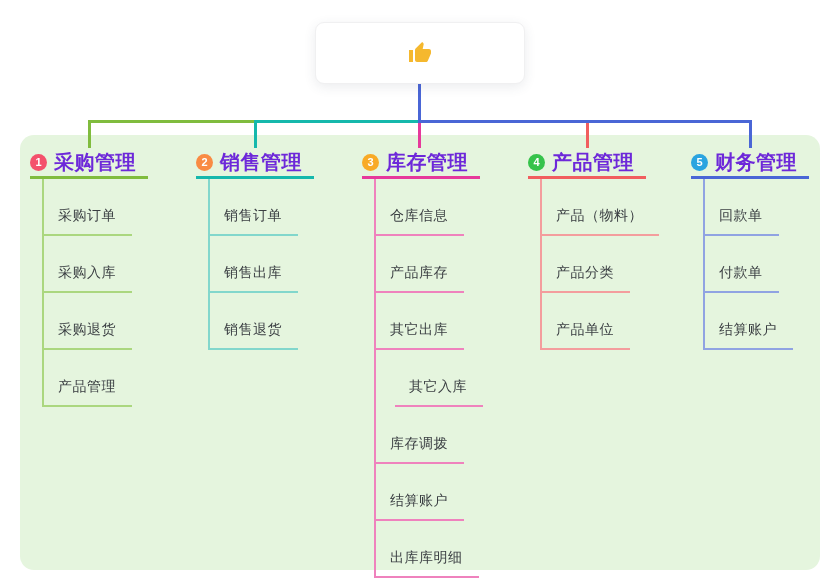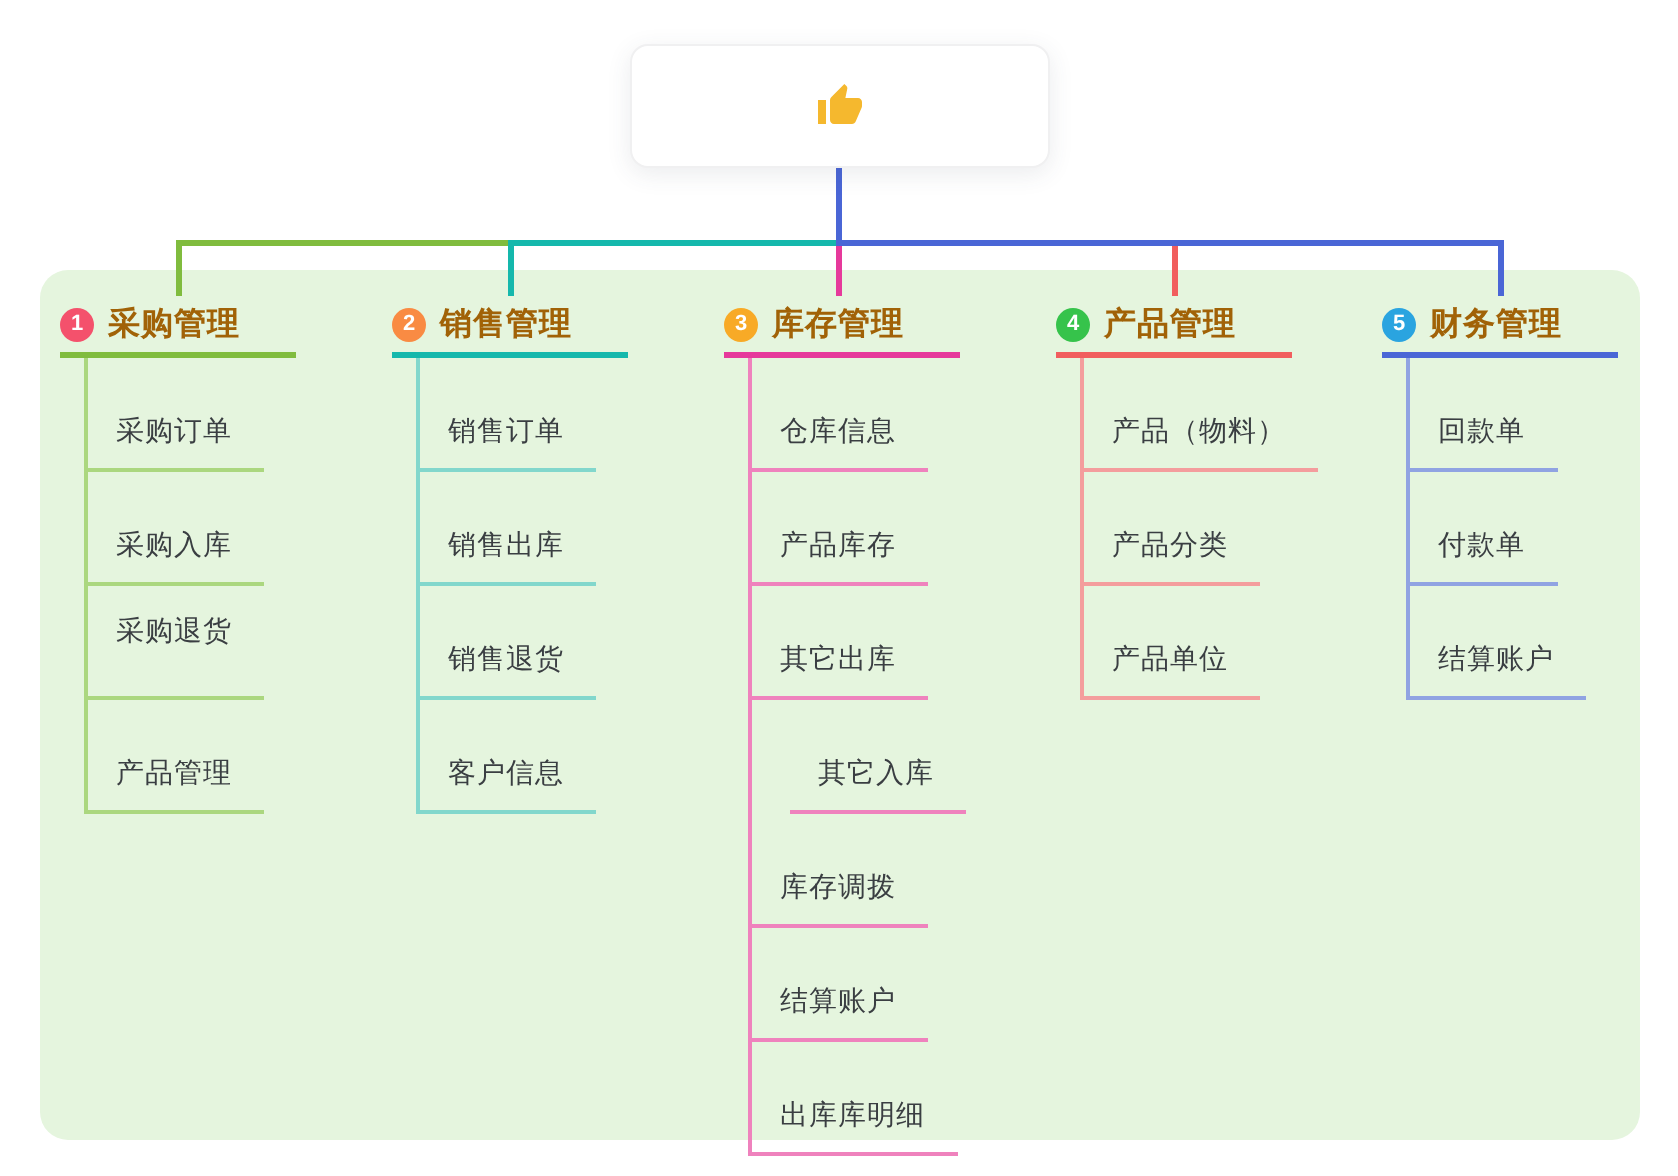--- a/index.html
+++ b/index.html
@@ -17,21 +17,21 @@
   .root-label{font-size:23px;font-weight:500;color:#3d4757;letter-spacing:1px;}
 
   
   .cline{position:absolute;}
 
   
   .branch{position:absolute;top:148px;width:118px;}
   .branch-header{display:flex;align-items:center;gap:7px;height:28px;border-bottom:3px solid;cursor:default;}
   .badge{width:17px;height:17px;border-radius:50%;color:#fff;font-size:11px;font-weight:700;
     display:inline-flex;align-items:center;justify-content:center;flex:0 0 auto;}
-  .branch-label{font-size:16px;font-weight:600;color:#a16207;white-space:nowrap;letter-spacing:.5px;}
+  .branch-label{font-size:20px;font-weight:600;color:#6d28d9;white-space:nowrap;letter-spacing:.5px;}
   .children{margin-left:12px;border-left:2px solid;}
   .child{height:55px;display:flex;align-items:flex-end;width:fit-content;border-bottom:2px solid;}
   .child-label{font-size:14px;color:#3a3e42;white-space:nowrap;padding:0 16px 9px 14px;letter-spacing:.5px;}
 </style>
 </head>
 <body>
 
 <div class="stage">
 
   <div class="panel" id="panel" style="background: rgb(229, 245, 222);"></div>
@@ -64,21 +64,21 @@
     </div>
     <div class="children" style="border-left-color: rgb(171, 215, 127);">
   <div class="child" style="border-bottom-color: rgb(171, 215, 127);">
     <span class="child-label">采购订单</span>
   </div>
 
   <div class="child" style="border-bottom-color: rgb(171, 215, 127);">
     <span class="child-label">采购入库</span>
   </div>
 
-  <div class="child" style="border-bottom-color: rgb(171, 215, 127); align-items: center;">
+  <div class="child" style="border-bottom-color: rgb(171, 215, 127);">
     <span class="child-label">采购退货</span>
   </div>
 
   <div class="child" style="border-bottom-color: rgb(171, 215, 127);">
     <span class="child-label">产品管理</span>
   </div>
 </div>
   </div>
 
   <div class="branch" style="left: 196px;">
@@ -92,23 +92,20 @@
   </div>
 
   <div class="child" style="border-bottom-color: rgb(130, 215, 204);">
     <span class="child-label">销售出库</span>
   </div>
 
   <div class="child" style="border-bottom-color: rgb(130, 215, 204); align-items: flex-end;">
     <span class="child-label">销售退货</span>
   </div>
 
-  <div class="child" style="border-bottom-color: rgb(130, 215, 204);">
-    <span class="child-label">客户信息</span>
-  </div>
 </div>
   </div>
 
   <div class="branch" style="left: 362px;">
     <div class="branch-header" style="border-bottom-color: rgb(230, 57, 155);">
       <span class="badge" style="background: rgb(248, 170, 38);">3</span>
       <span class="branch-label">库存管理</span>
     </div>
     <div class="children" style="border-left-color: rgb(239, 130, 189);">
   <div class="child" style="border-bottom-color: rgb(239, 130, 189);">

